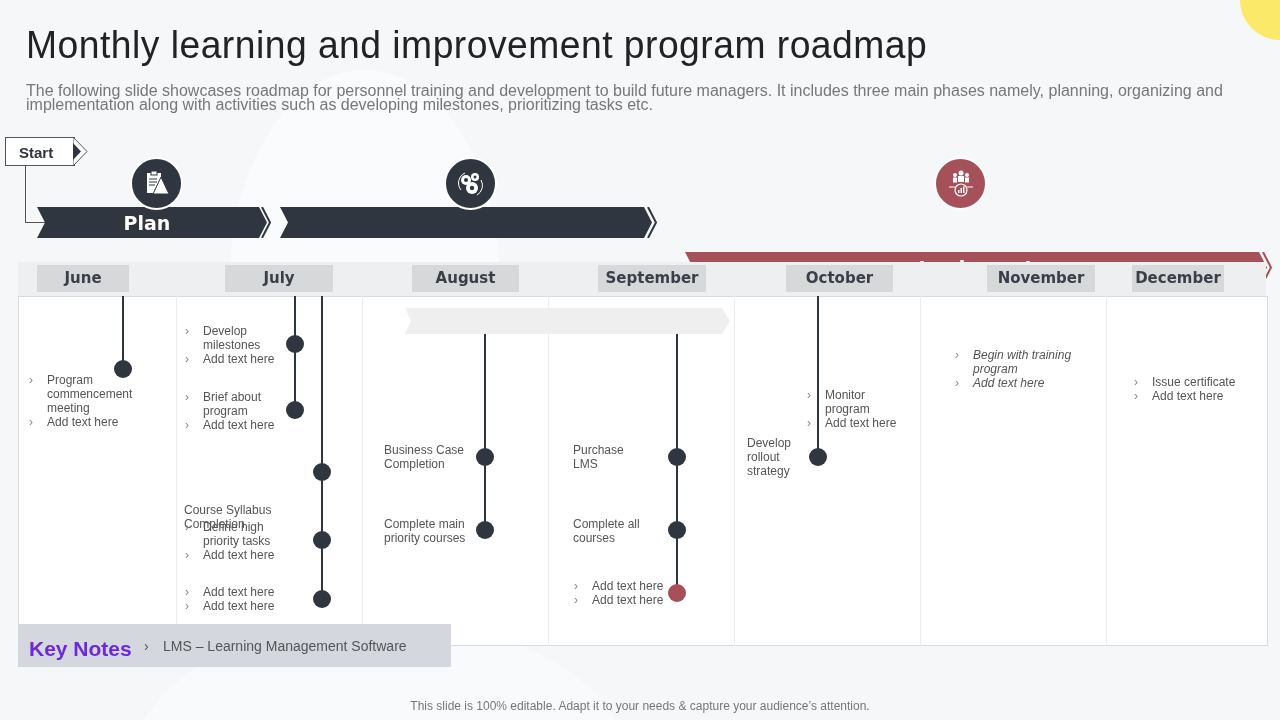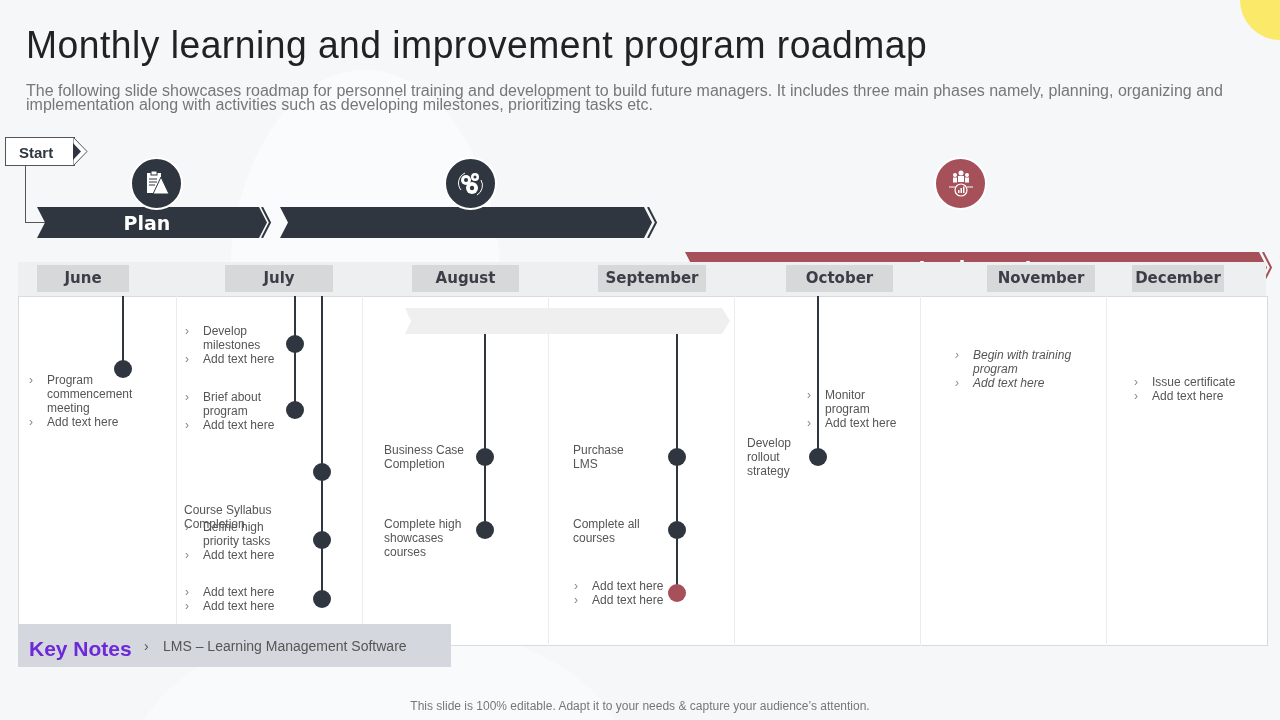--- a/index.html
+++ b/index.html
@@ -202,21 +202,21 @@
 <ul class="item bullet-list" style="left:185px; top:520px; width:100px;">
   <li>Define high priority tasks</li>
   <li>Add text here</li>
 </ul>
 <ul class="item bullet-list" style="left:185px; top:585px; width:110px;">
   <li>Add text here</li>
   <li>Add text here</li>
 </ul>
 
 <div class="item" style="left:384px; top:443px; width:100px;">Business Case Completion</div>
-<div class="item" style="left:384px; top:517px; width:92px;">Complete high showcases courses</div>
+<div class="item" style="left:384px; top:517px; width:92px;">Complete main priority courses</div>
 
 <div class="item" style="left:573px; top:443px; width:60px;">Purchase LMS</div>
 <div class="item" style="left:573px; top:517px; width:70px;">Complete all courses</div>
 <ul class="item bullet-list" style="left:574px; top:579px; width:100px;">
   <li>Add text here</li>
   <li>Add text here</li>
 </ul>
 
 <div class="item" style="left:747px; top:436px; width:55px;">Develop rollout strategy</div>
 <ul class="item bullet-list" style="left:807px; top:368px; width:95px;margin-top:20px;">

